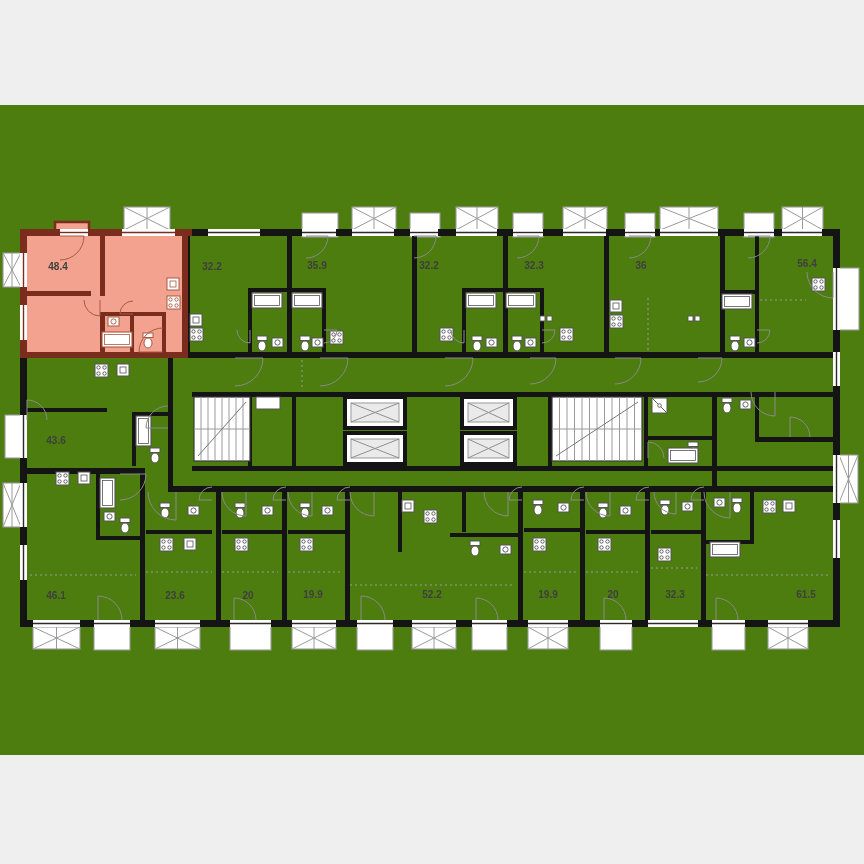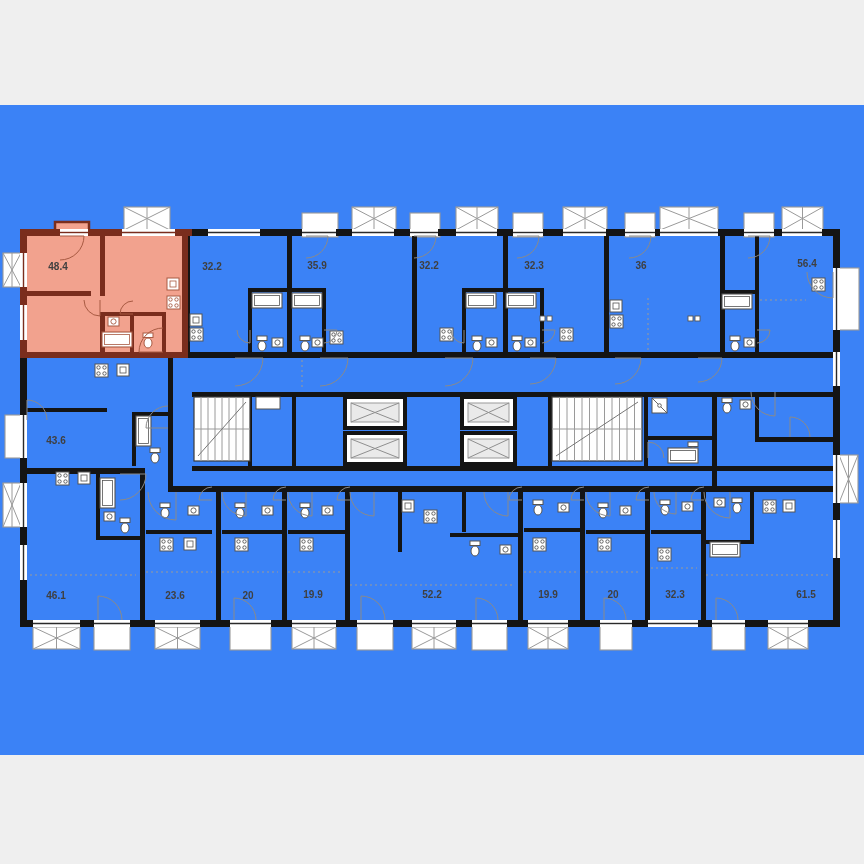--- a/index.html
+++ b/index.html
@@ -1,18 +1,18 @@
 <!DOCTYPE html>
 <html style="--band: #efefef;"><head>
 <meta charset="utf-8">
 <style>
   html,body{margin:0;padding:0;}
   .stage{
     position:relative;width:864px;height:864px;overflow:hidden;
-    background:#3b82f6;font-family:"Liberation Sans", sans-serif;
+    background:#4d7c0f;font-family:"Liberation Sans", sans-serif;
   }
   .band{position:absolute;left:0;width:864px;background:var(--band,#efefef);}
   .band.top{top:0;height:105px;}
   .band.bottom{top:755px;height:109px;}
   svg.plan{position:absolute;left:0;top:0;}
   text.area-label{
     font-family:"Liberation Sans", sans-serif;
     font-size:10px;font-weight:700;fill:#3f3f3f;
     text-anchor:middle;
   }

